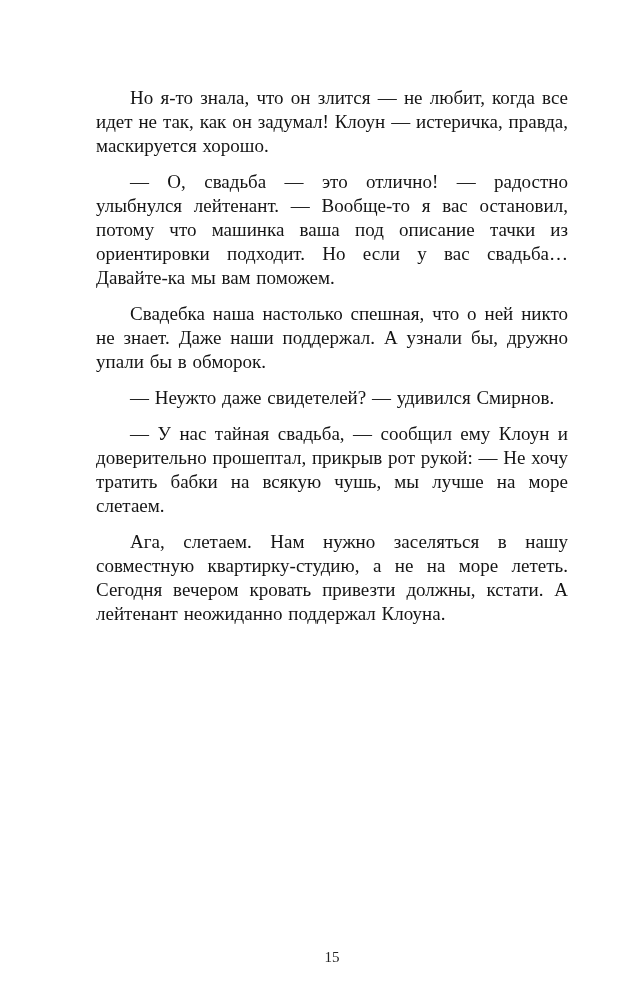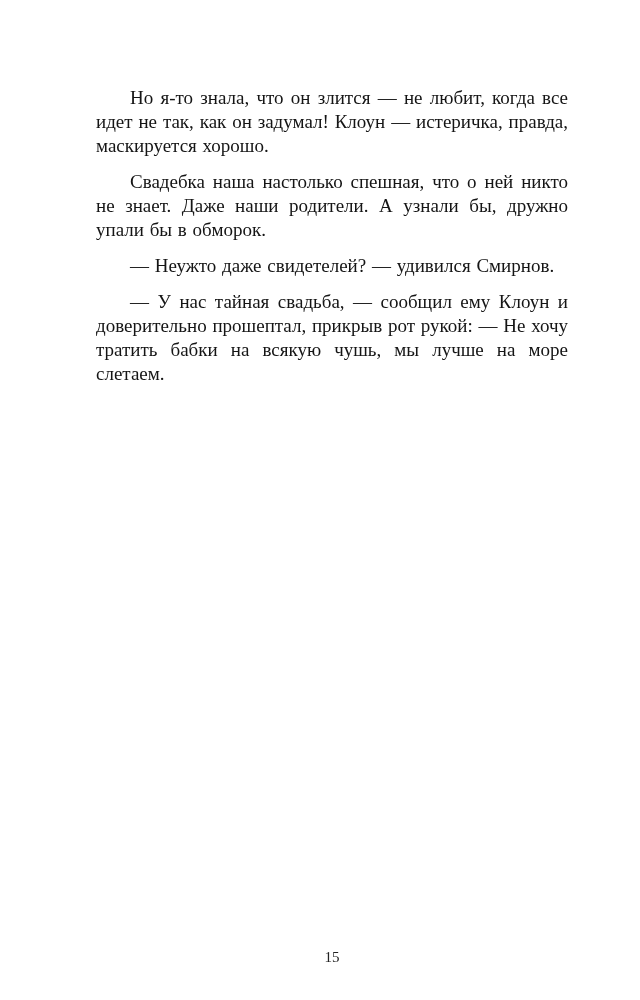--- a/index.html
+++ b/index.html
@@ -41,19 +41,21 @@
       font-size: 15px;
       color: #222222;
     }
   </style>
 </head>
 <body>
 
 <div class="page">
   <main class="text-block">
       <p class="para">Но я-то знала, что он злится — не любит, когда все идет не так, как он задумал! Клоун — истеричка, правда, маскируется хорошо.</p>
-      <p class="para">Свадебка наша настолько спешная, что о ней никто не знает. Даже наши родители. А узнали бы, дружно упали бы в обморок.</p>
+      <p class="para">— О, свадьба — это отлично! — радостно улыбнулся лейтенант. — Вообще-то я вас остановил, потому что машинка ваша под описание тачки из ориентировки подходит. Но если у вас свадьба… Давайте-ка мы вам поможем.</p>
+      <p class="para">Свадебка наша настолько спешная, что о ней никто не знает. Даже наши поддержал. А узнали бы, дружно упали бы в обморок.</p>
       <p class="para">— Неужто даже свидетелей? — удивился Смирнов.</p>
       <p class="para">— У нас тайная свадьба, — сообщил ему Клоун и доверительно прошептал, прикрыв рот рукой: — Не хочу тратить бабки на всякую чушь, мы лучше на море слетаем.</p>
+      <p class="para">Ага, слетаем. Нам нужно заселяться в нашу совместную квартирку-студию, а не на море лететь. Сегодня вечером кровать привезти должны, кстати. А лейтенант неожиданно поддержал Клоуна.</p>
     </main>
 
   <div class="page-number">15</div>
 </div>
 
 </body></html>

